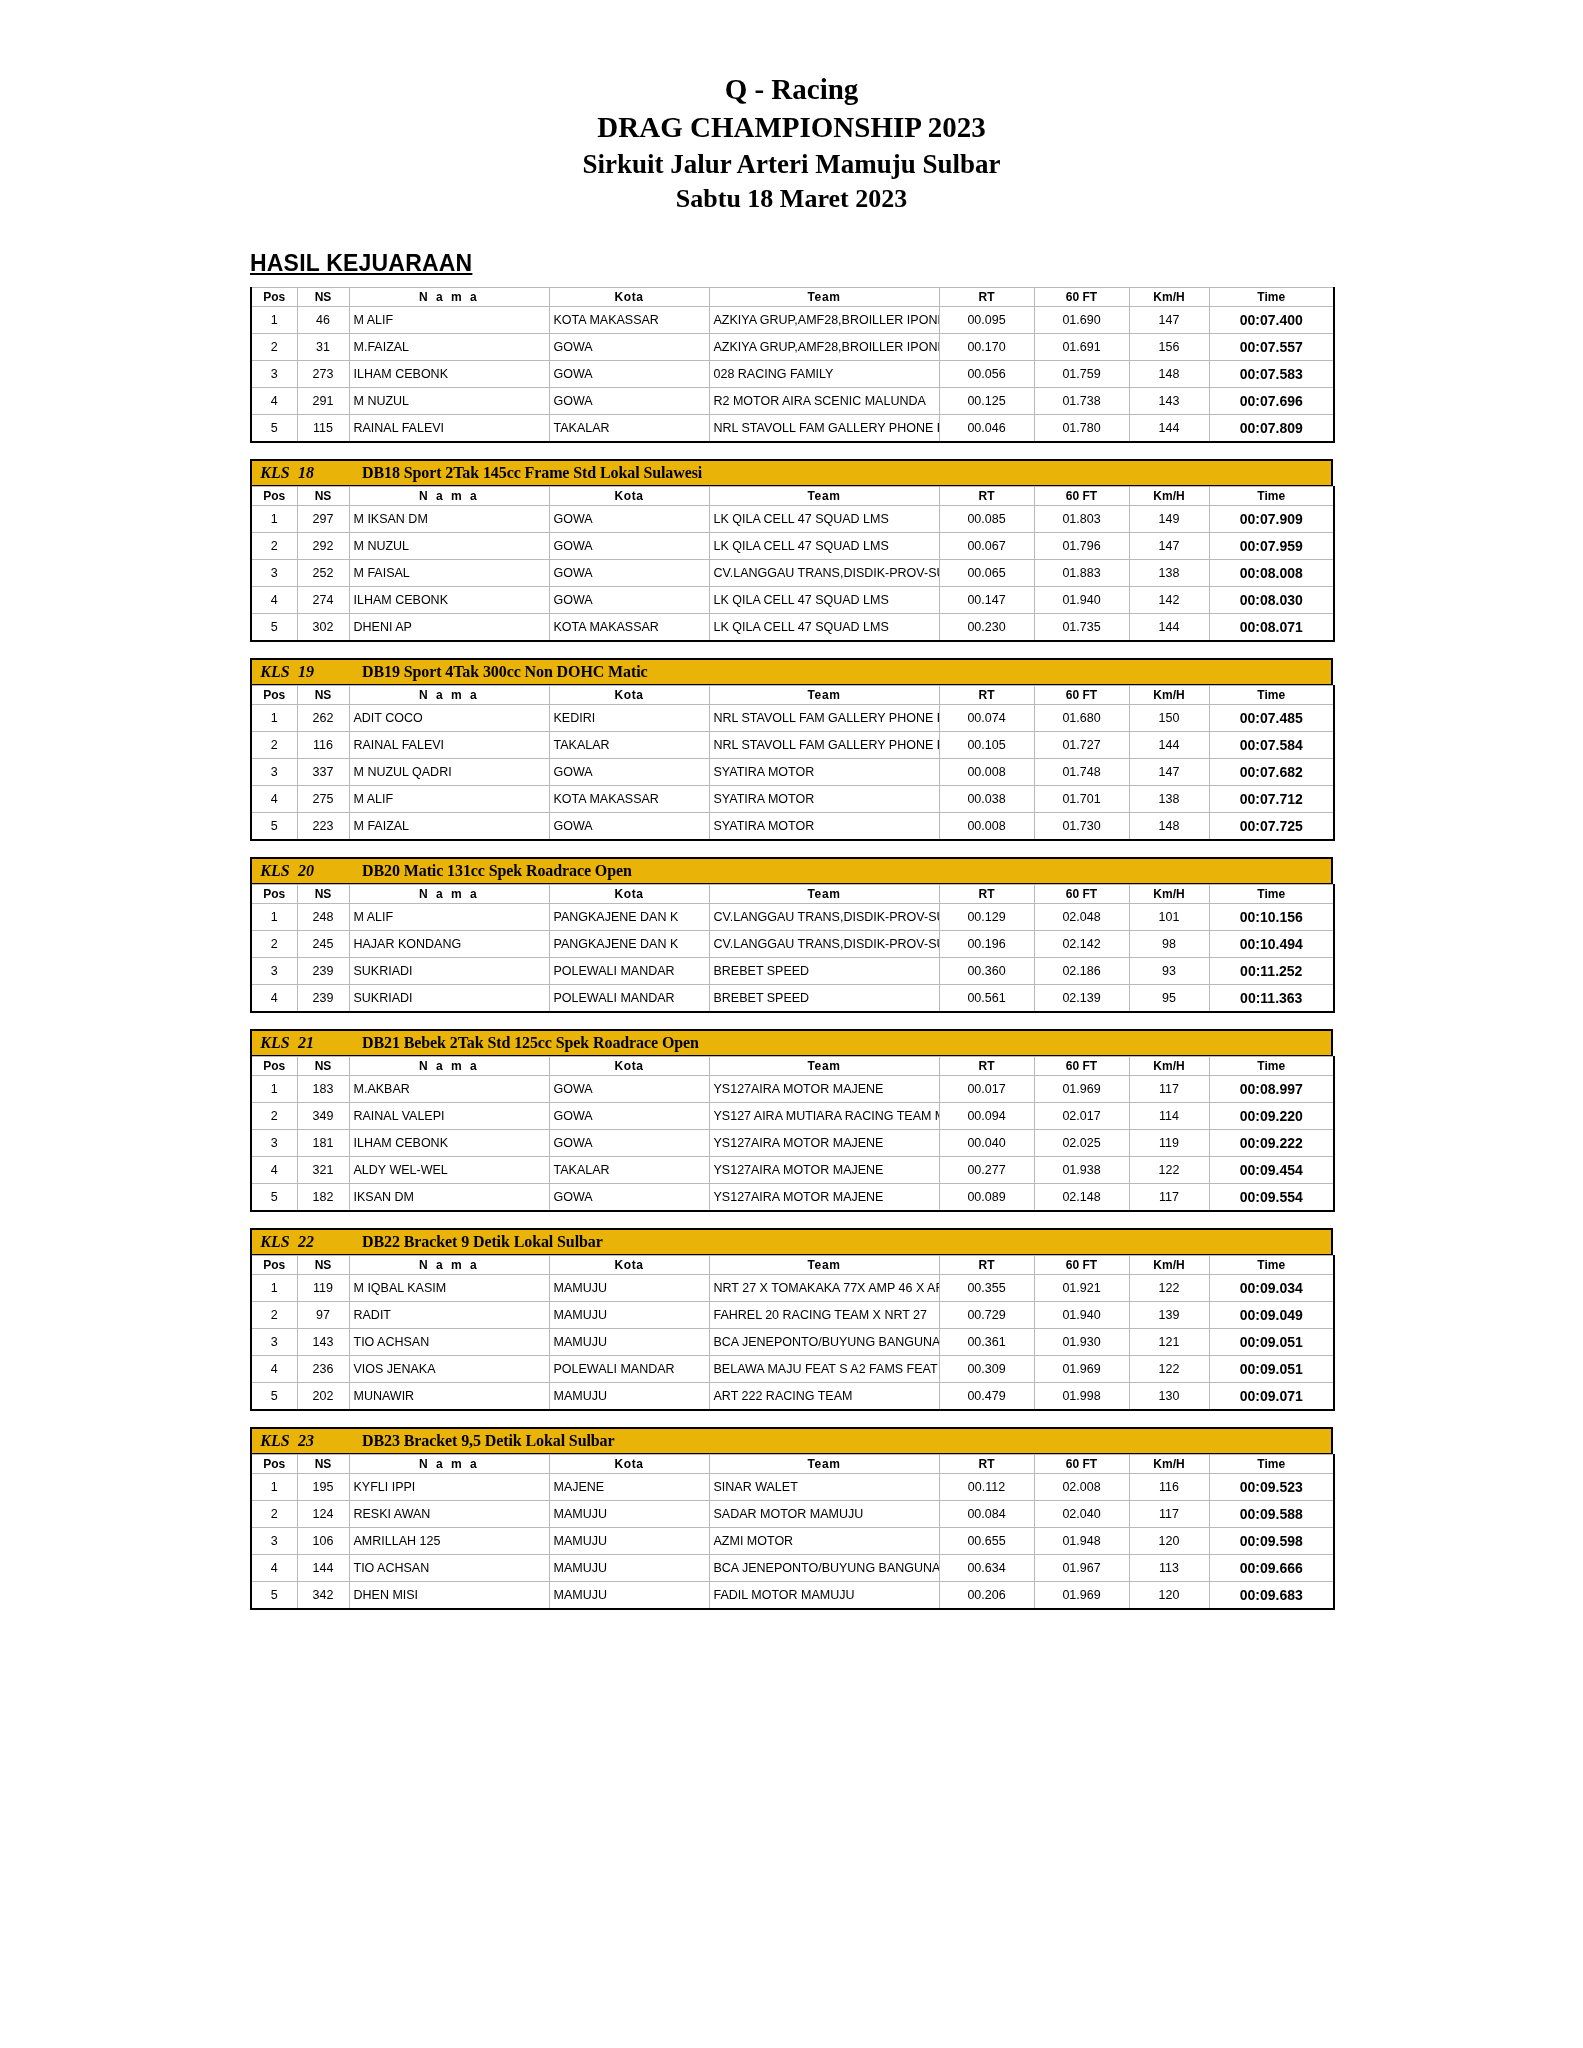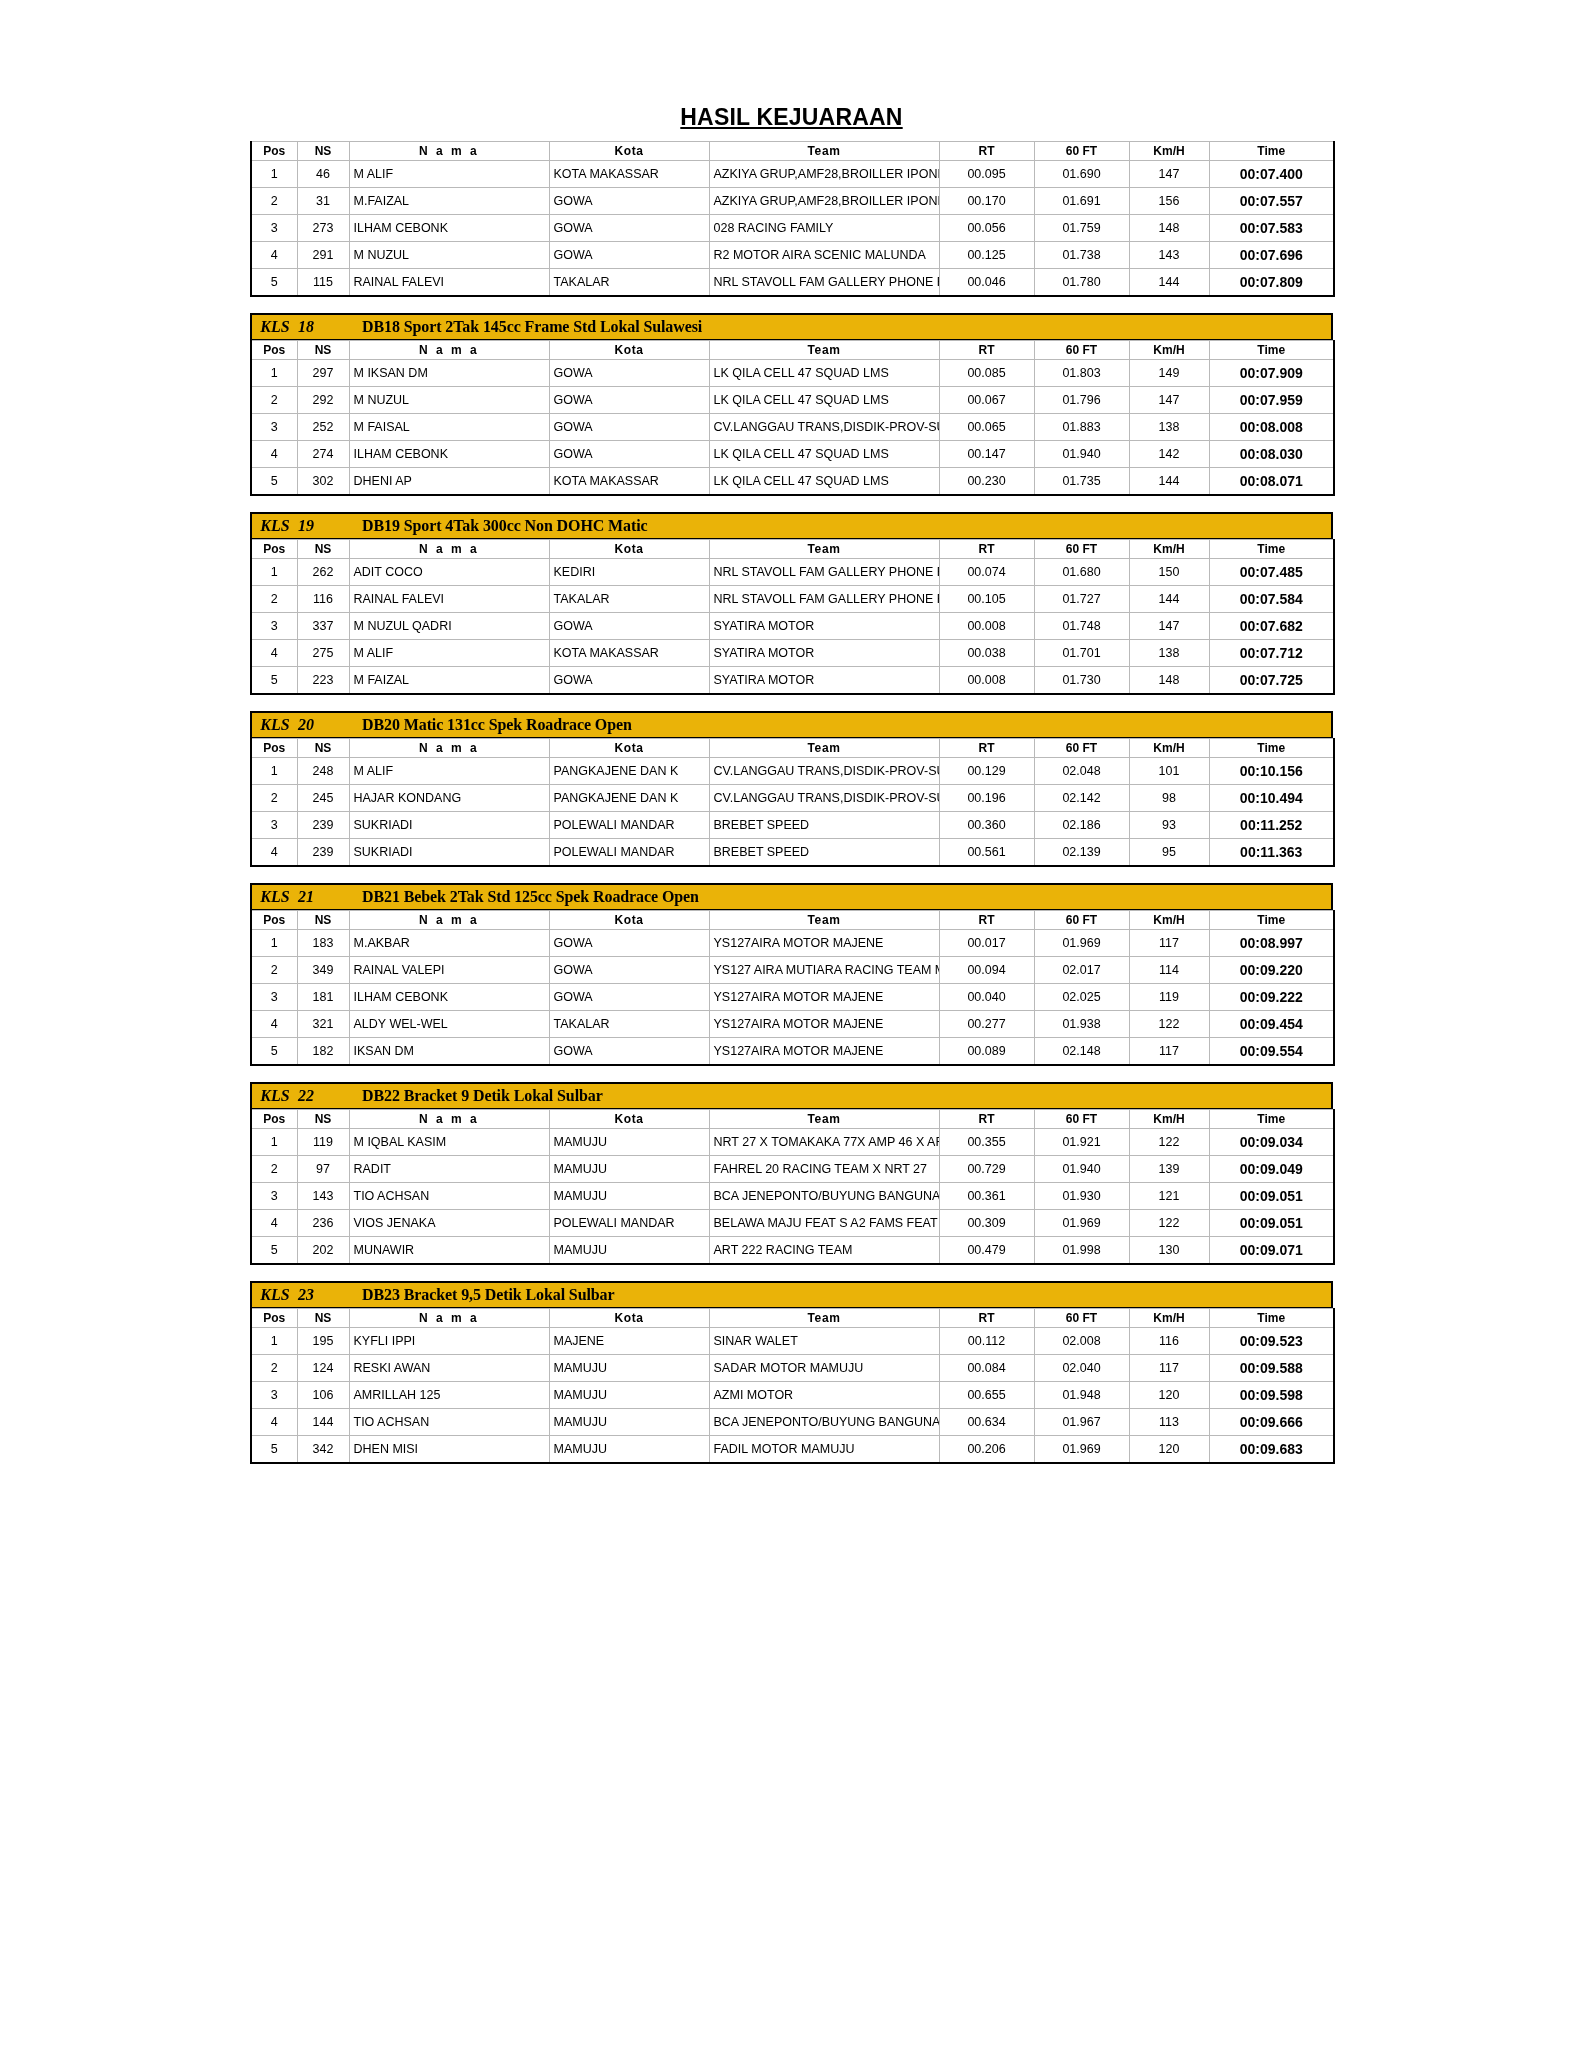--- a/index.html
+++ b/index.html
@@ -26,21 +26,21 @@
     font-family: "Liberation Serif", serif;
     font-weight: bold;
     line-height: 1.32;
   }
   .title-line-1 { font-size: 29px; }
   .title-line-2 { font-size: 29px; }
   .title-line-3 { font-size: 27px; }
   .title-line-4 { font-size: 26px; }
 
   .subtitle {
-    text-align: center;
+    text-align: left;
     font-family: "Liberation Sans", sans-serif;
     font-weight: bold;
     font-size: 23px;
     text-decoration: underline;
     margin-top: 34px;
     margin-bottom: 10px;
     letter-spacing: 0.2px;
   }
 
   
@@ -134,20 +134,26 @@
     letter-spacing: -0.1px;
   }
   .section { margin-bottom: 0; }
   .section.first { margin-top: 0; }
 </style>
 </head>
 <body>
 
 <div class="page">
 
+  <div class="title-block">
+    <div class="title-line-1">Q - Racing</div>
+    <div class="title-line-2">DRAG CHAMPIONSHIP 2023</div>
+    <div class="title-line-3">Sirkuit Jalur Arteri Mamuju Sulbar</div>
+    <div class="title-line-4">Sabtu 18 Maret 2023</div>
+  </div>
 
   <div class="subtitle">HASIL KEJUARAAN</div>
 
   <div id="sections-root">
       <div class="section first">
         <table class="result-table">
           <colgroup>
             <col class="c-pos">
             <col class="c-ns">
             <col class="c-nama">

